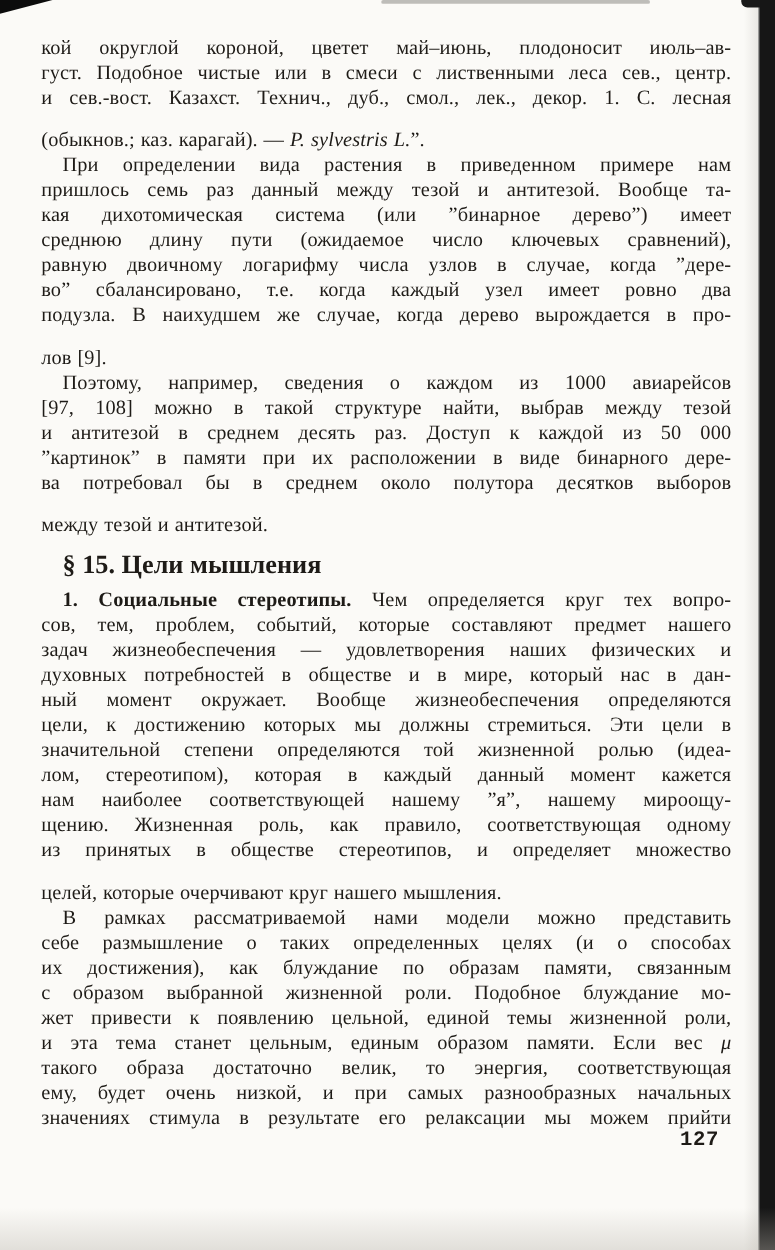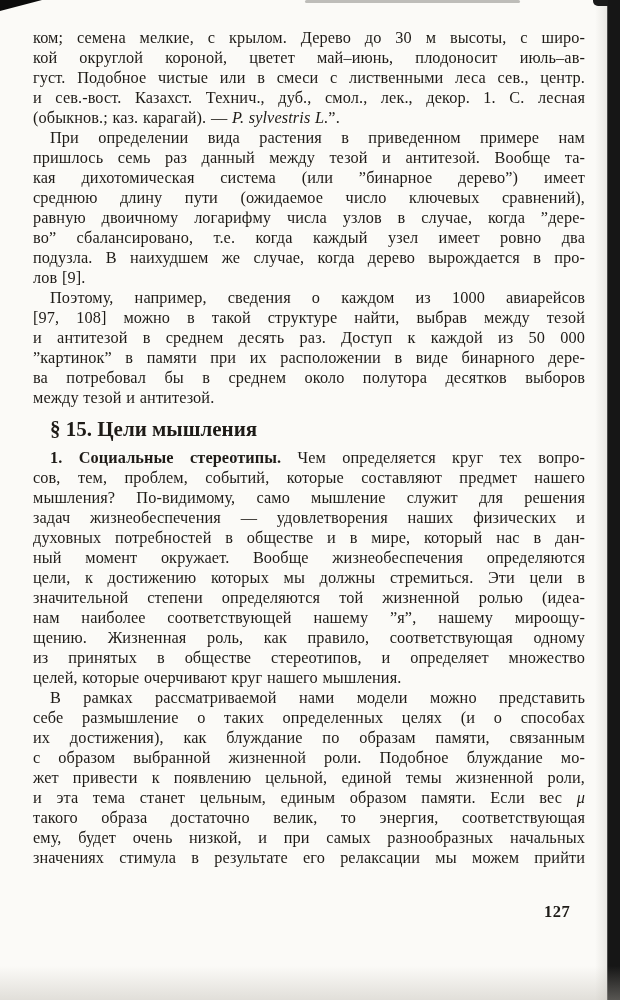--- a/index.html
+++ b/index.html
@@ -19,37 +19,38 @@
   .para { margin: 0; padding: 0; }
   .line {
     font-size: 16.3px;
     line-height: 20px;
     height: 20px;
     text-align: justify;
     text-align-last: justify;
     letter-spacing: 0.1px;
     word-spacing: 0.5px;
   }
-  .line.end { text-align-last: left; }
+  .line.end { text-align-last: left; margin-top: 14px; }
   .line.indent { text-indent: 17px; }
   .b { font-weight: bold; }
   .i { font-style: italic; }
   .section-heading {
     font-weight: bold;
     font-size: 21px;
     line-height: 22px;
     margin: 10px 0 8px 17px;
     text-align: left;
   }
   .page-number {
     position: absolute;
     top: 902px; left: 544px;
     font-weight: bold;
     font-size: 16.5px;
     letter-spacing: 0.5px;
+    font-family: Liberation Mono, monospace;
   }
   
   .scan-strip-right {
     position: absolute; right: 0; top: 0;
     width: 12px; height: 1000px;
     background: #161616;
     border-left: 1px solid #4a4a4a;
   }
   .scan-strip-right-top {
     position: absolute; right: 12px; top: 0;
@@ -83,21 +84,20 @@
 </style>
 </head>
 <body>
 
 <div class="scan-corner-tl"></div>
 <div class="scan-smudge-top"></div>
 
 <div class="text-block">
 
   <div class="para">
-    <div class="line">ком; семена мелкие, с крылом. Дерево до 30 м высоты, с широ-</div>
     <div class="line">кой округлой короной, цветет май–июнь, плодоносит июль–ав-</div>
     <div class="line">густ. Подобное чистые или в смеси с лиственными леса сев., центр.</div>
     <div class="line">и сев.-вост. Казахст. Технич., дуб., смол., лек., декор. 1. С. лесная</div>
     <div class="line end"><span>(обыкнов.; каз. карагай). — </span><span class="i">P. sylvestris L.</span><span>”.</span></div>
   </div>
 
   <div class="para">
     <div class="line indent">При определении вида растения в приведенном примере нам</div>
     <div class="line">пришлось семь раз данный между тезой и антитезой. Вообще та-</div>
     <div class="line">кая дихотомическая система (или ”бинарное дерево”) имеет</div>
@@ -115,26 +115,26 @@
     <div class="line">”картинок” в памяти при их расположении в виде бинарного дере-</div>
     <div class="line">ва потребовал бы в среднем около полутора десятков выборов</div>
     <div class="line end">между тезой и антитезой.</div>
   </div>
 
   <div class="section-heading">§ 15. Цели мышления</div>
 
   <div class="para">
     <div class="line indent"><span class="b">1. Социальные стереотипы.</span><span> Чем определяется круг тех вопро-</span></div>
     <div class="line">сов, тем, проблем, событий, которые составляют предмет нашего</div>
-    <div class="line">мышления? По-видимому, само мышление служит для решения</div>
     <div class="line">задач жизнеобеспечения — удовлетворения наших физических и</div>
     <div class="line">духовных потребностей в обществе и в мире, который нас в дан-</div>
     <div class="line">ный момент окружает. Вообще жизнеобеспечения определяются</div>
     <div class="line">цели, к достижению которых мы должны стремиться. Эти цели в</div>
     <div class="line">значительной степени определяются той жизненной ролью (идеа-</div>
+    <div class="line">лом, стереотипом), которая в каждый данный момент кажется</div>
     <div class="line">нам наиболее соответствующей нашему ”я”, нашему мироощу-</div>
     <div class="line">щению. Жизненная роль, как правило, соответствующая одному</div>
     <div class="line">из принятых в обществе стереотипов, и определяет множество</div>
     <div class="line end">целей, которые очерчивают круг нашего мышления.</div>
   </div>
 
   <div class="para">
     <div class="line indent">В рамках рассматриваемой нами модели можно представить</div>
     <div class="line">себе размышление о таких определенных целях (и о способах</div>
     <div class="line">их достижения), как блуждание по образам памяти, связанным</div>

